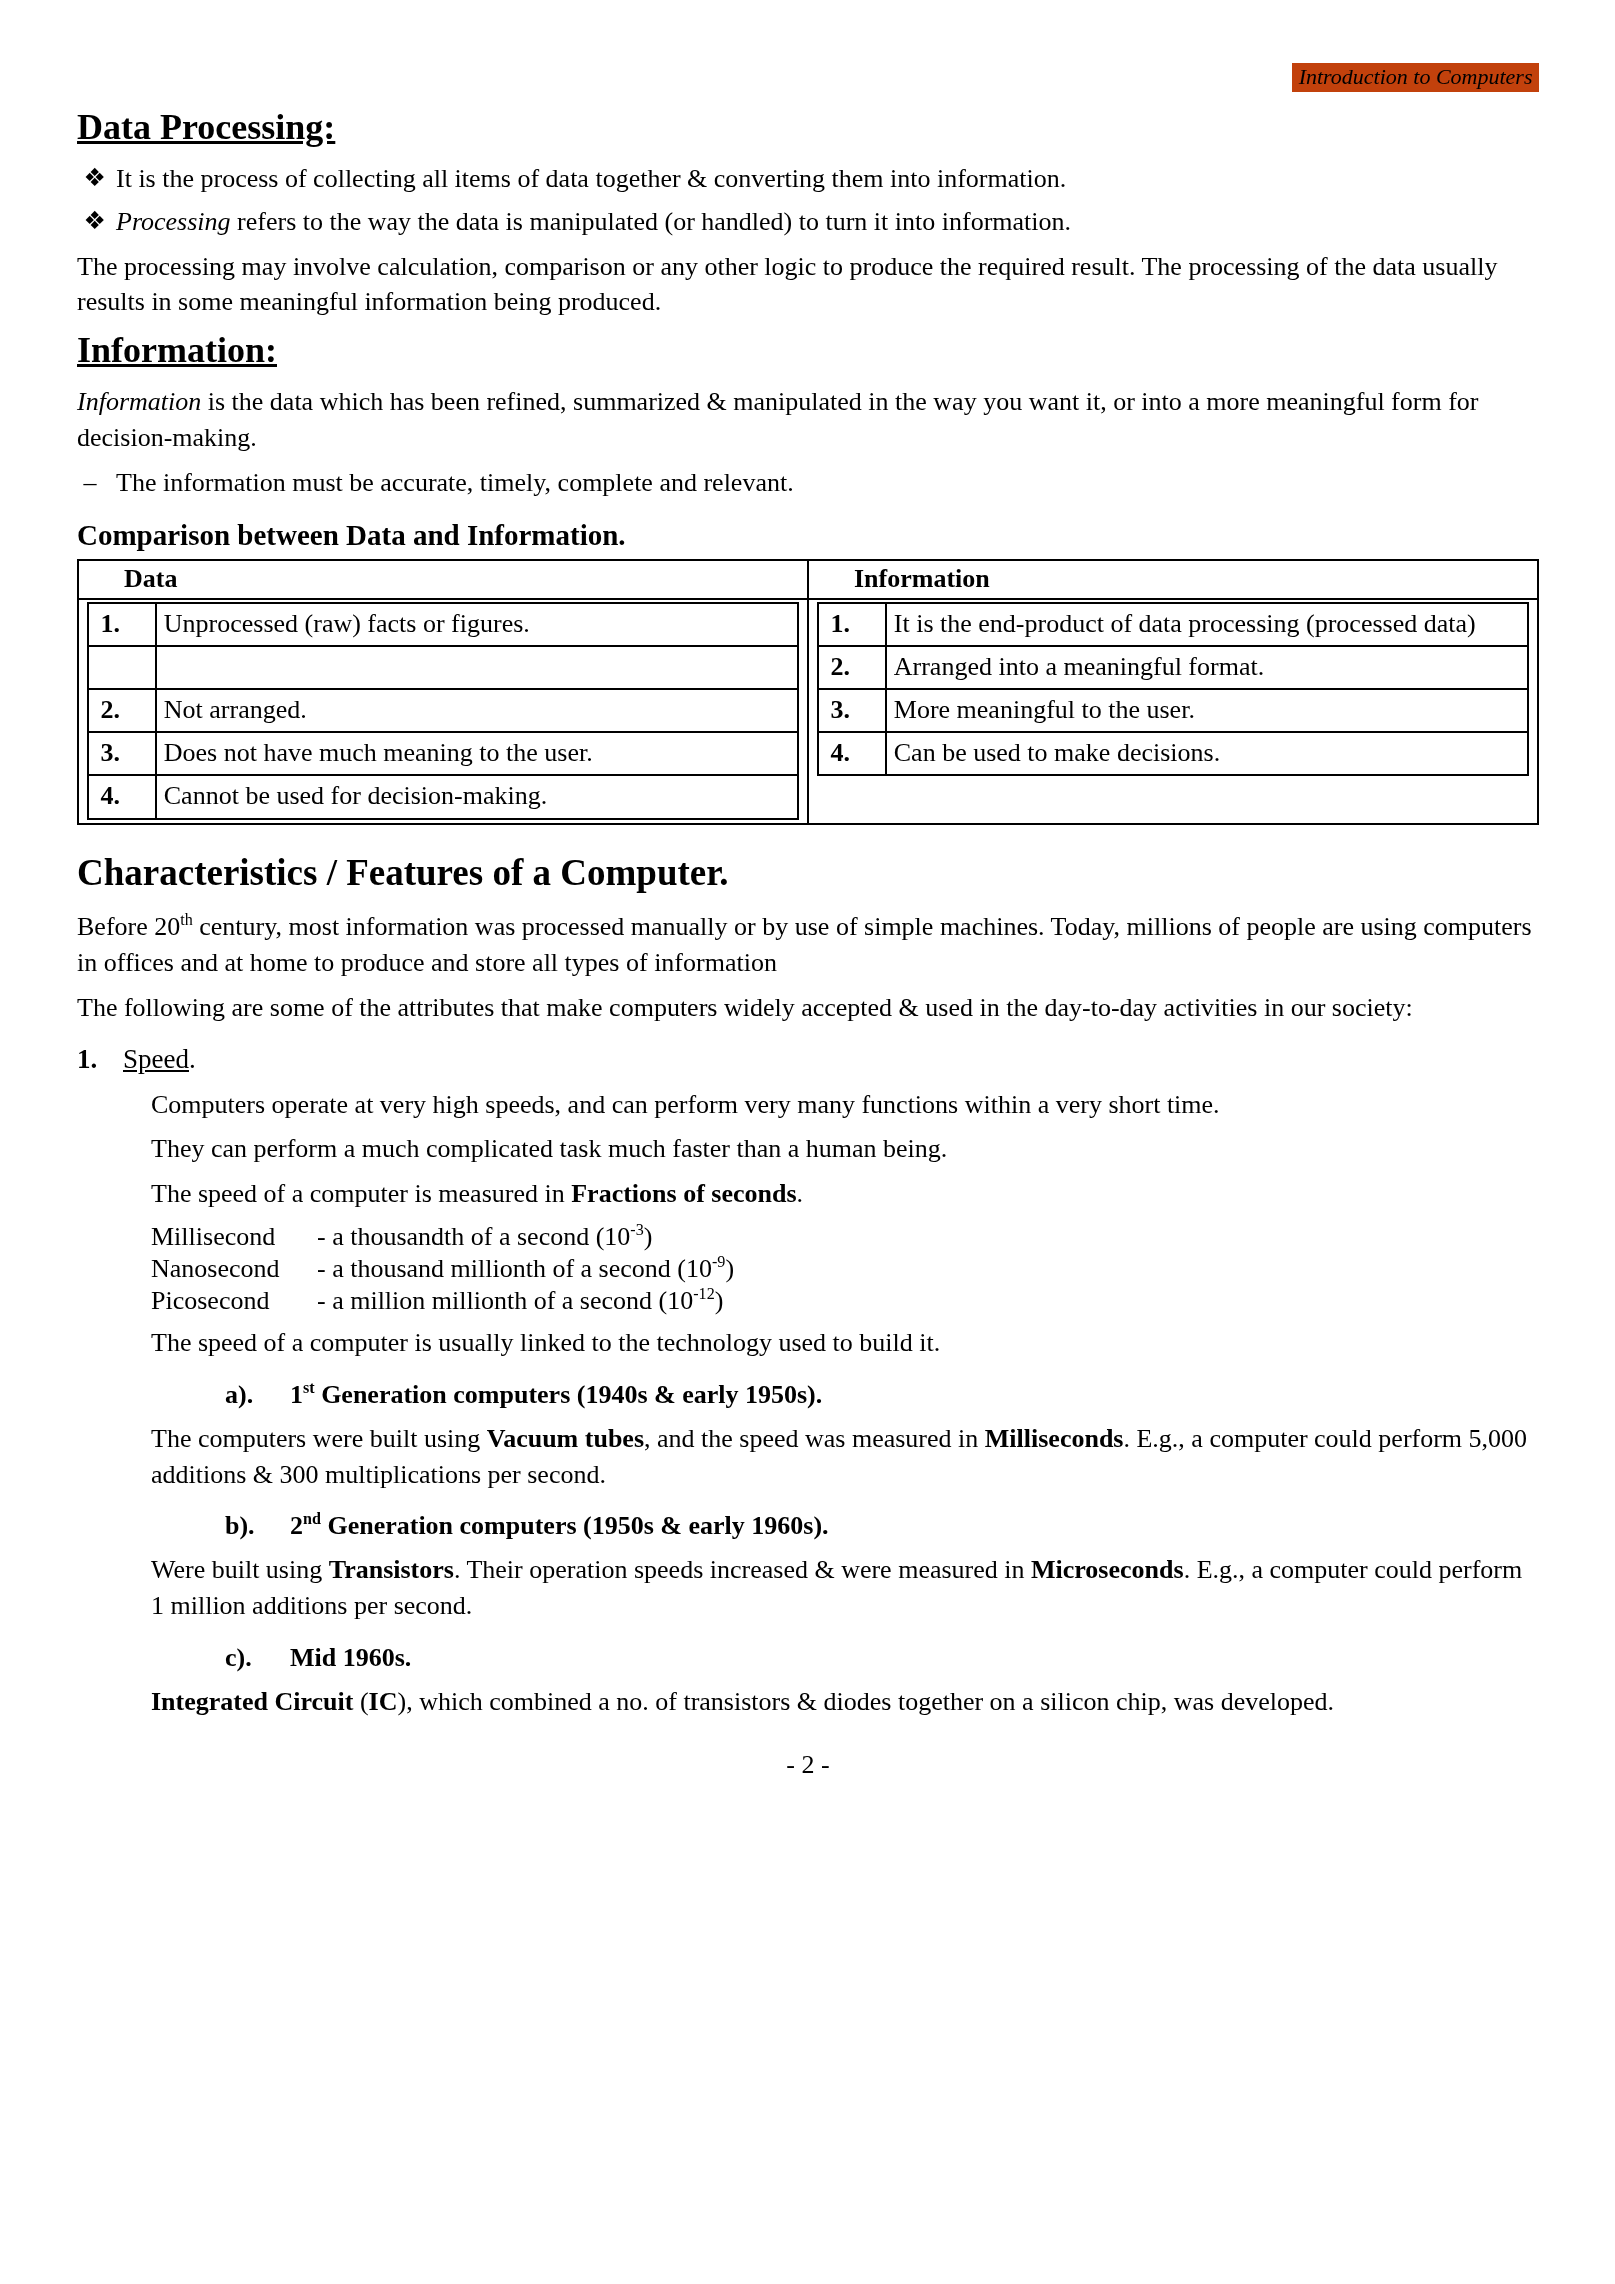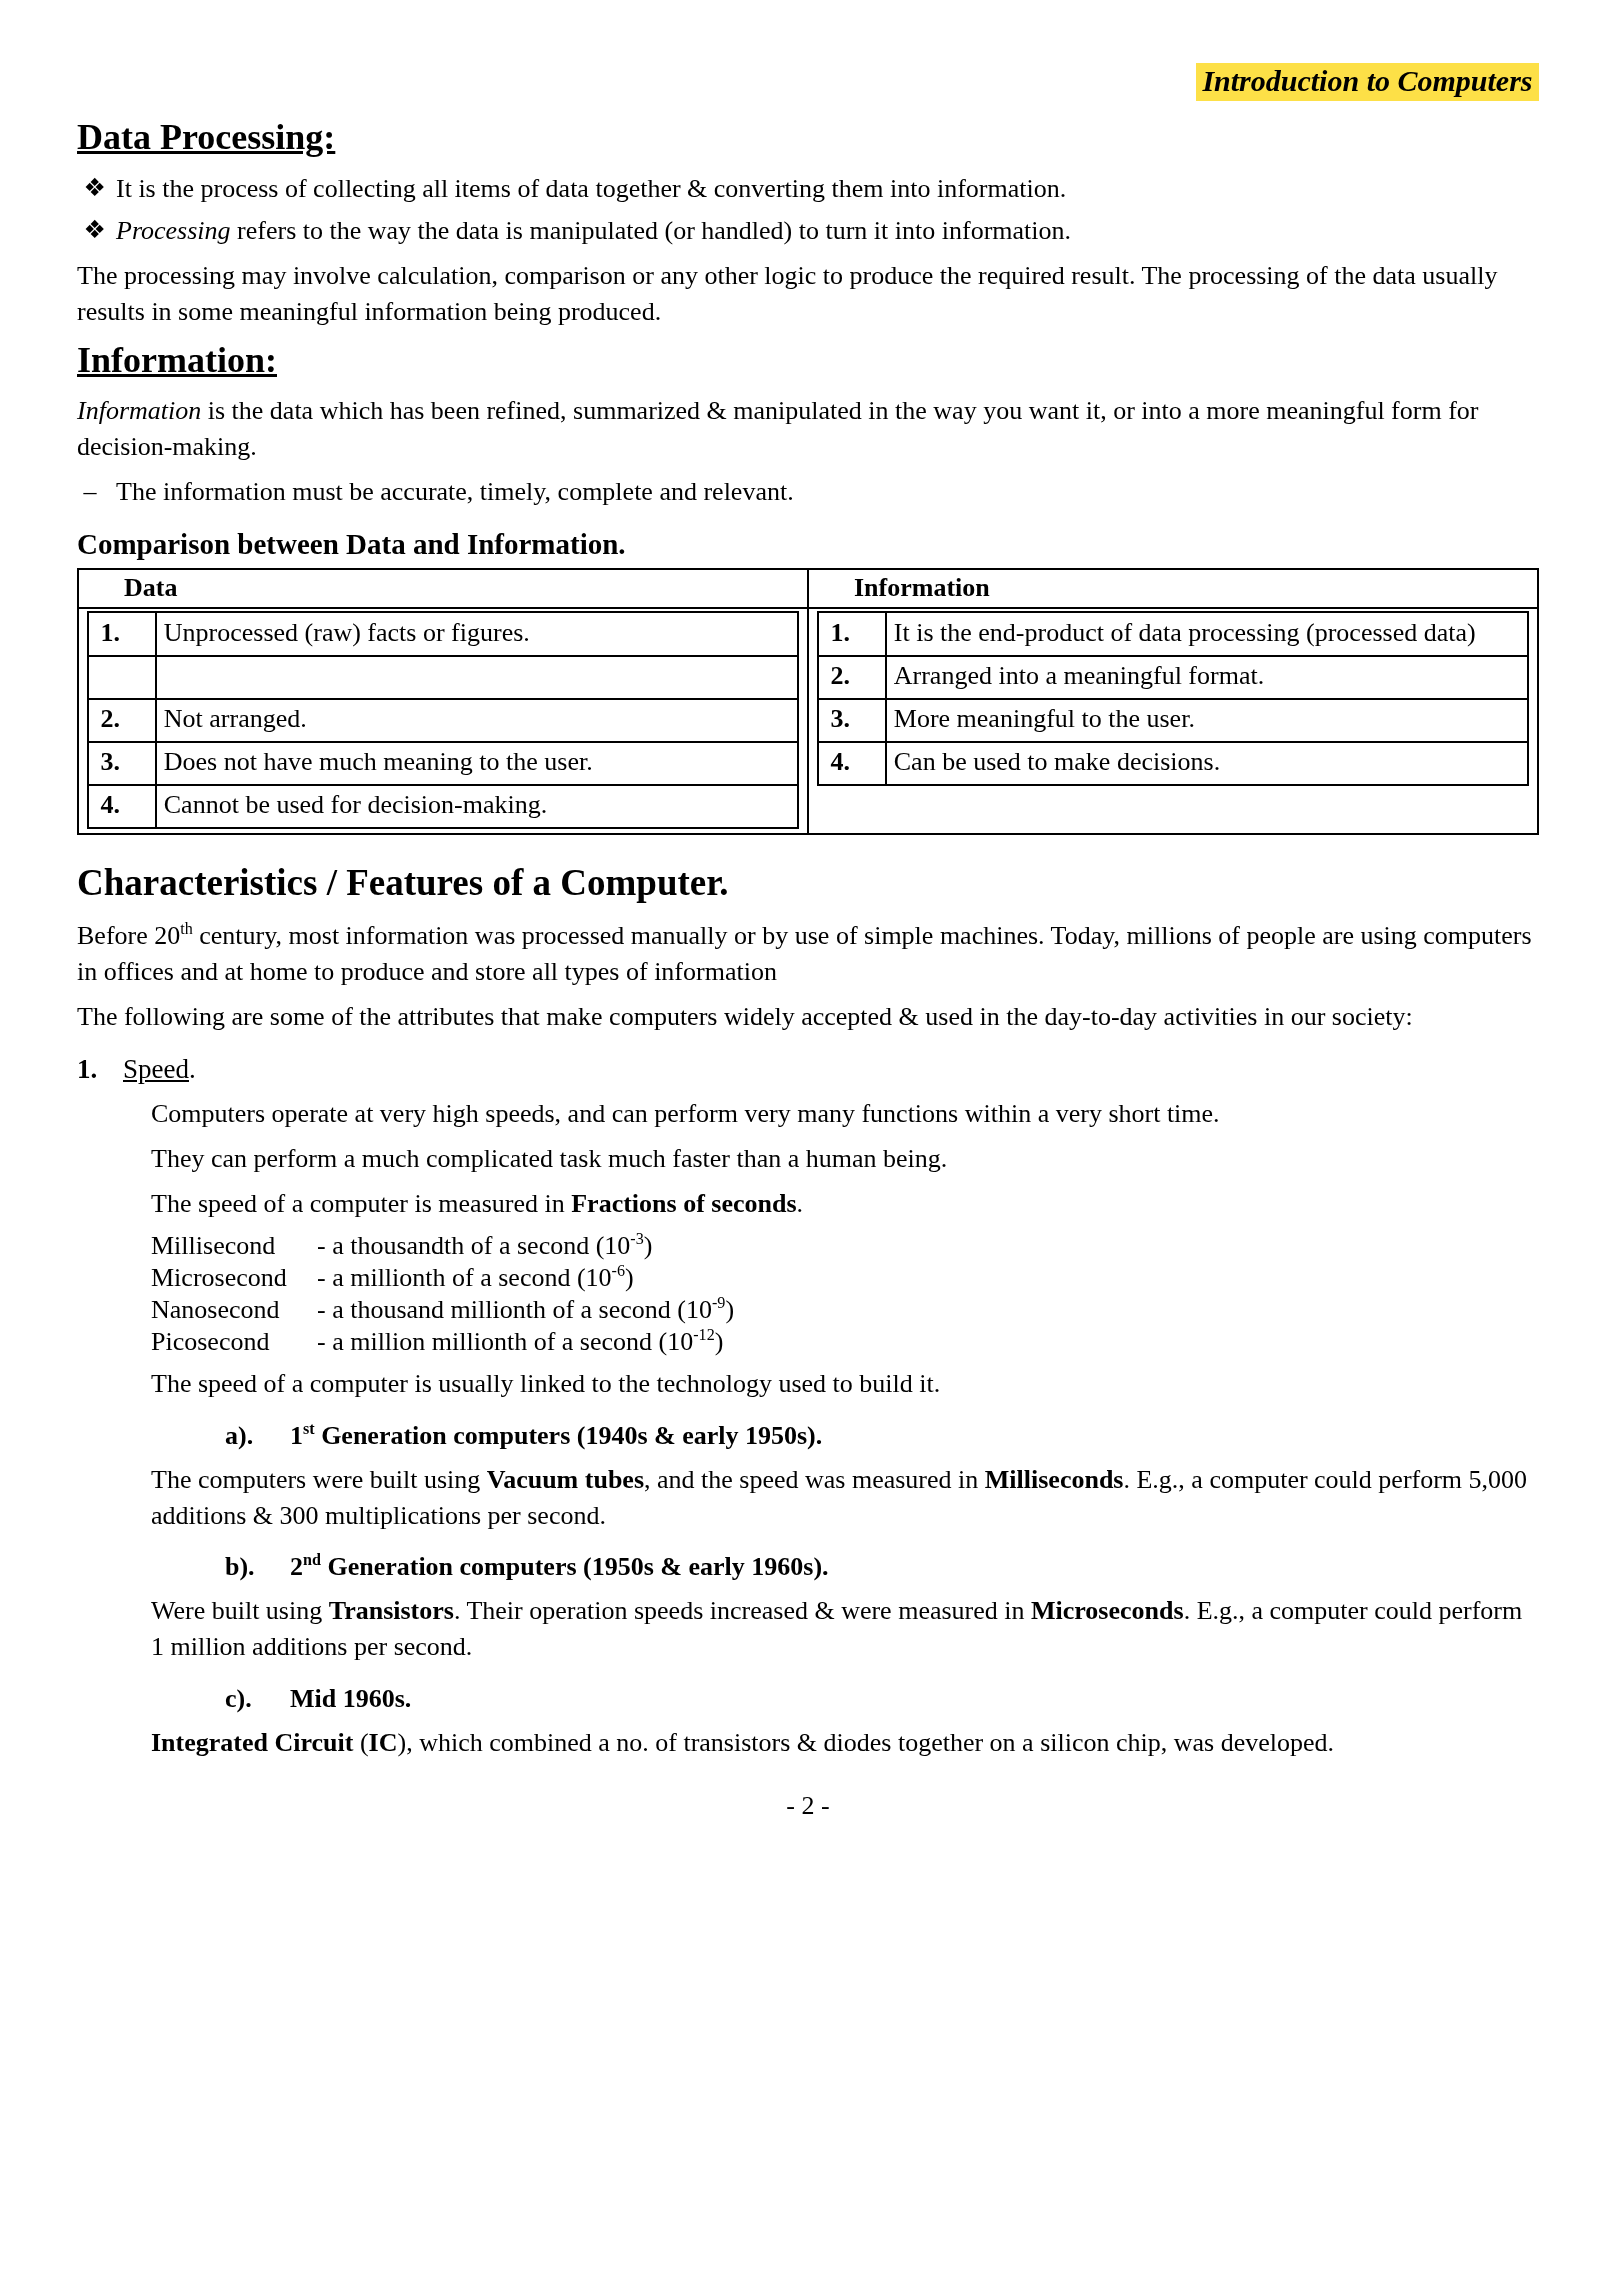--- a/index.html
+++ b/index.html
@@ -19,24 +19,24 @@
     padding: 63px 77px 26px 77px;
     position: relative;
   }
   
   .header {
     text-align: right;
     margin-bottom: 14.3px;
   }
   .header-title {
     display: inline-block;
-    background: #fde047;
-    font-weight: bold;
+    background: #c2410c;
+    font-weight: normal;
     font-style: italic;
-    font-size: 30px;
+    font-size: 22px;
     padding: 1.3px 6.5px 2.6px 6.5px;
     line-height: 1.15;
   }
   
   h2.section-underline {
     font-size: 36px;
     font-weight: bold;
     margin: 3.9px 0 11.7px 0;
     text-decoration: underline;
     line-height: 1.2;
@@ -285,24 +285,20 @@
     <p class="para tight">Computers operate at very high speeds, and can perform very many functions within a very short time.</p>
     <p class="para tight">They can perform a much complicated task much faster than a human being.</p>
     <p class="para"><span>The speed of a computer is measured in </span><strong>Fractions of seconds</strong><span>.</span></p>
 
     <div class="units">
       <div class="unit-row">
         <div class="unit-name">Millisecond</div>
         <div class="unit-desc"><span>- a thousandth of a second (10</span><sup>-3</sup><span>)</span></div>
       </div>
       <div class="unit-row">
-        <div class="unit-name">Microsecond</div>
-        <div class="unit-desc"><span>- a millionth of a second (10</span><sup>-6</sup><span>)</span></div>
-      </div>
-      <div class="unit-row">
         <div class="unit-name">Nanosecond</div>
         <div class="unit-desc"><span>- a thousand millionth of a second (10</span><sup>-9</sup><span>)</span></div>
       </div>
       <div class="unit-row">
         <div class="unit-name">Picosecond</div>
         <div class="unit-desc"><span>- a million millionth of a second (10</span><sup>-12</sup><span>)</span></div>
       </div>
     </div>
 
     <p class="para">The speed of a computer is usually linked to the technology used to build it.</p>

